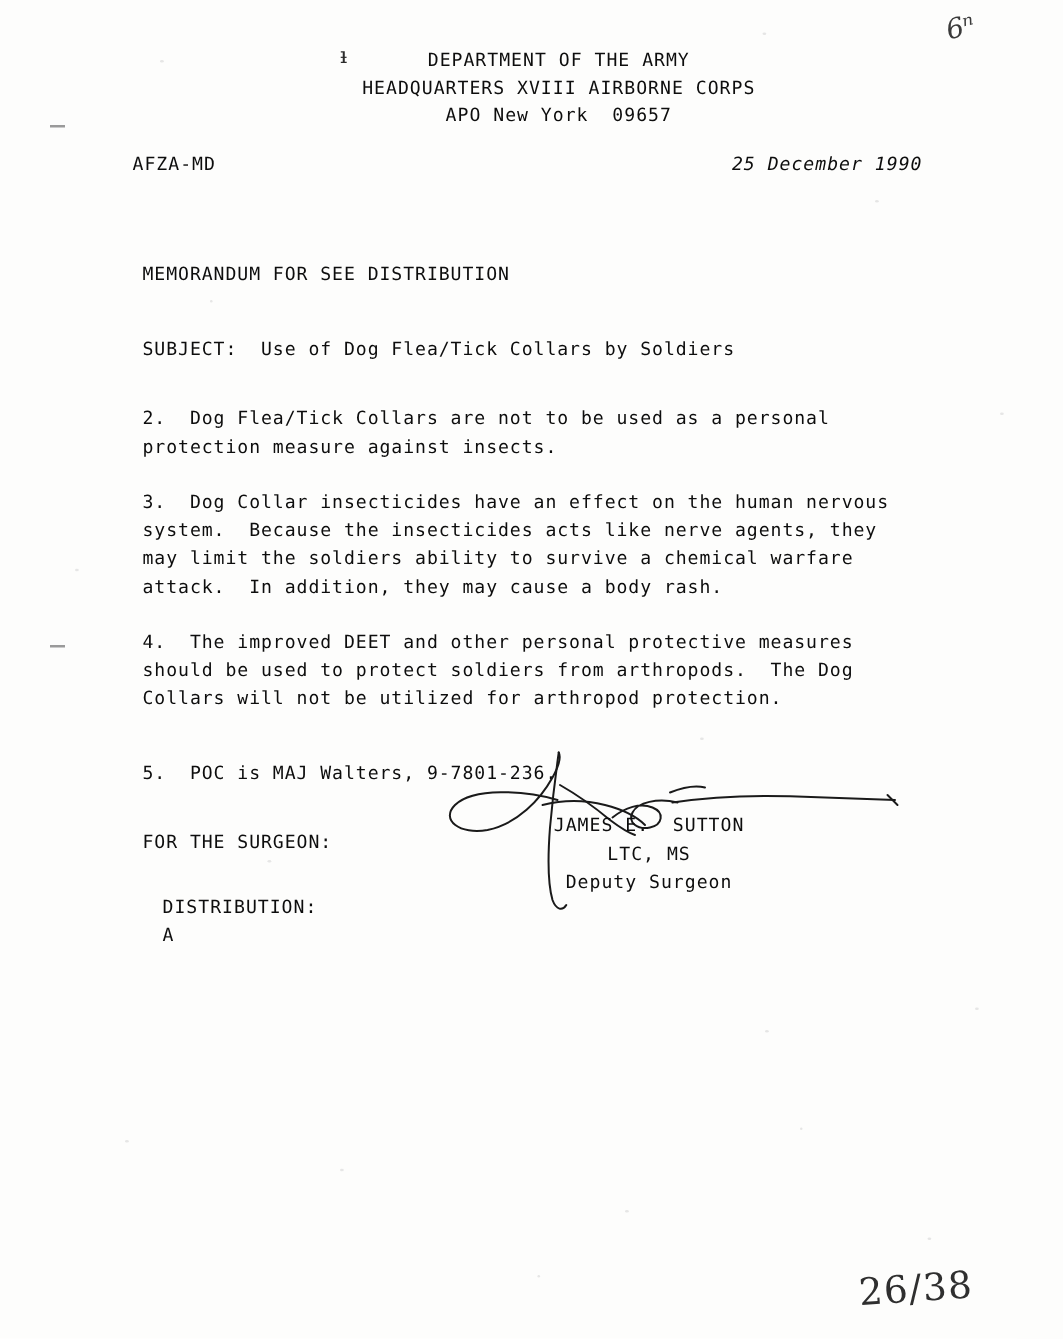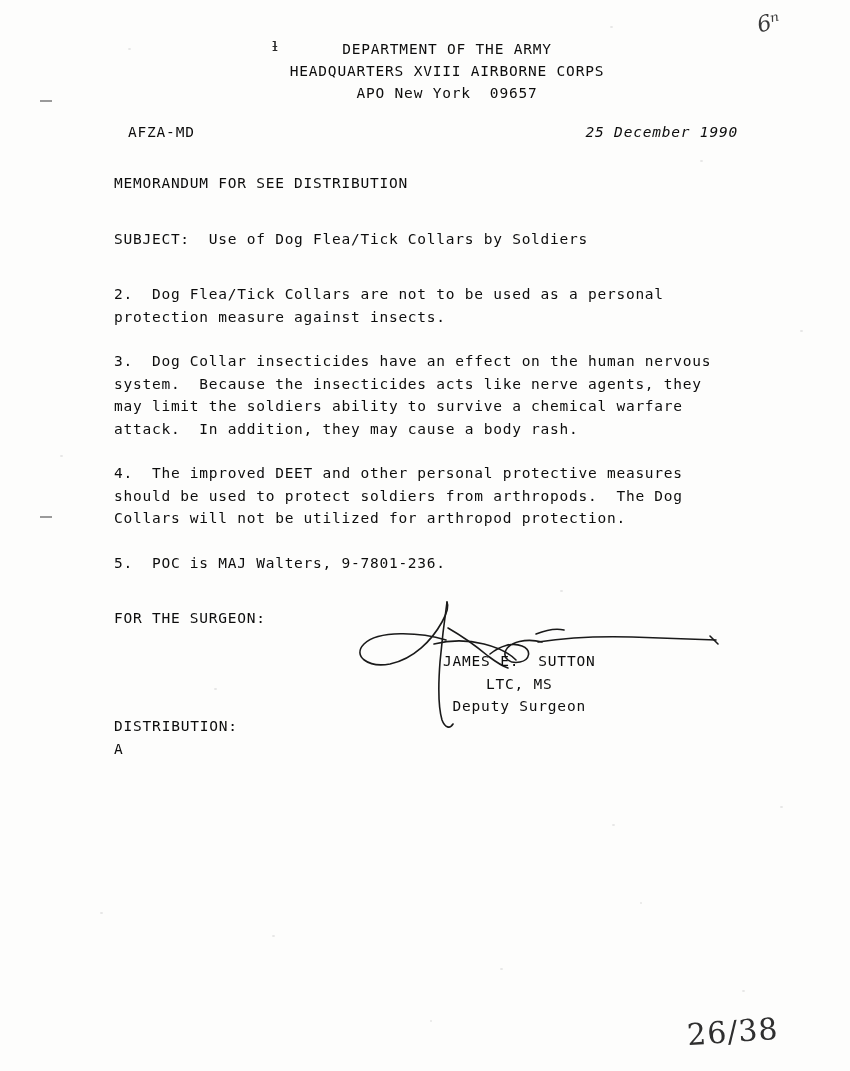--- a/index.html
+++ b/index.html
@@ -71,21 +71,21 @@
     position: absolute;
     width: 12px;
     height: 1.5px;
     background: #araraa;
     background: #9a9a9a;
   }
 
   .file-line {
     position: absolute;
     top: 124px;
-    left: 128px;
+    left: 106px;
     font-size: 14.5px;
     letter-spacing: 0.8px;
     white-space: pre;
   }
   .date-line {
     position: absolute;
     top: 124px;
     right: 112px;
     font-size: 14.5px;
     letter-spacing: 0.8px;
@@ -99,21 +99,21 @@
     top: 172px;
     width: 660px;
     font-size: 14.5px;
     line-height: 22.5px;
     letter-spacing: 0.75px;
   }
   .para {
     white-space: pre-wrap;
     margin: 0 0 22px 0;
   }
-  .gap-lg { margin-bottom: 33px; }
+  .gap-lg { margin-bottom: 33px; margin-top: 37px; }
 
   .sig-block {
     position: absolute;
     left: 443px;
     top: 650px;
     font-size: 14.5px;
     line-height: 22.5px;
     letter-spacing: 0.8px;
   }
   .sig-line { white-space: pre; text-align: center; }
@@ -128,21 +128,21 @@
   }
 
   .distribution {
     position: absolute;
     left: 114px;
     top: 715px;
     font-size: 14.5px;
     line-height: 22.5px;
     letter-spacing: 0.8px;
   }
-  .distribution div { white-space: pre; }
+  .distribution div { white-space: pre; margin-left: 16px; }
 
   .page-number {
     position: absolute;
     right: 72px;
     bottom: 22px;
     font-family: "DejaVu Serif", serif;
     font-size: 30px;
     color: #2f2f2f;
     transform: rotate(-4deg);
     letter-spacing: 1px;

